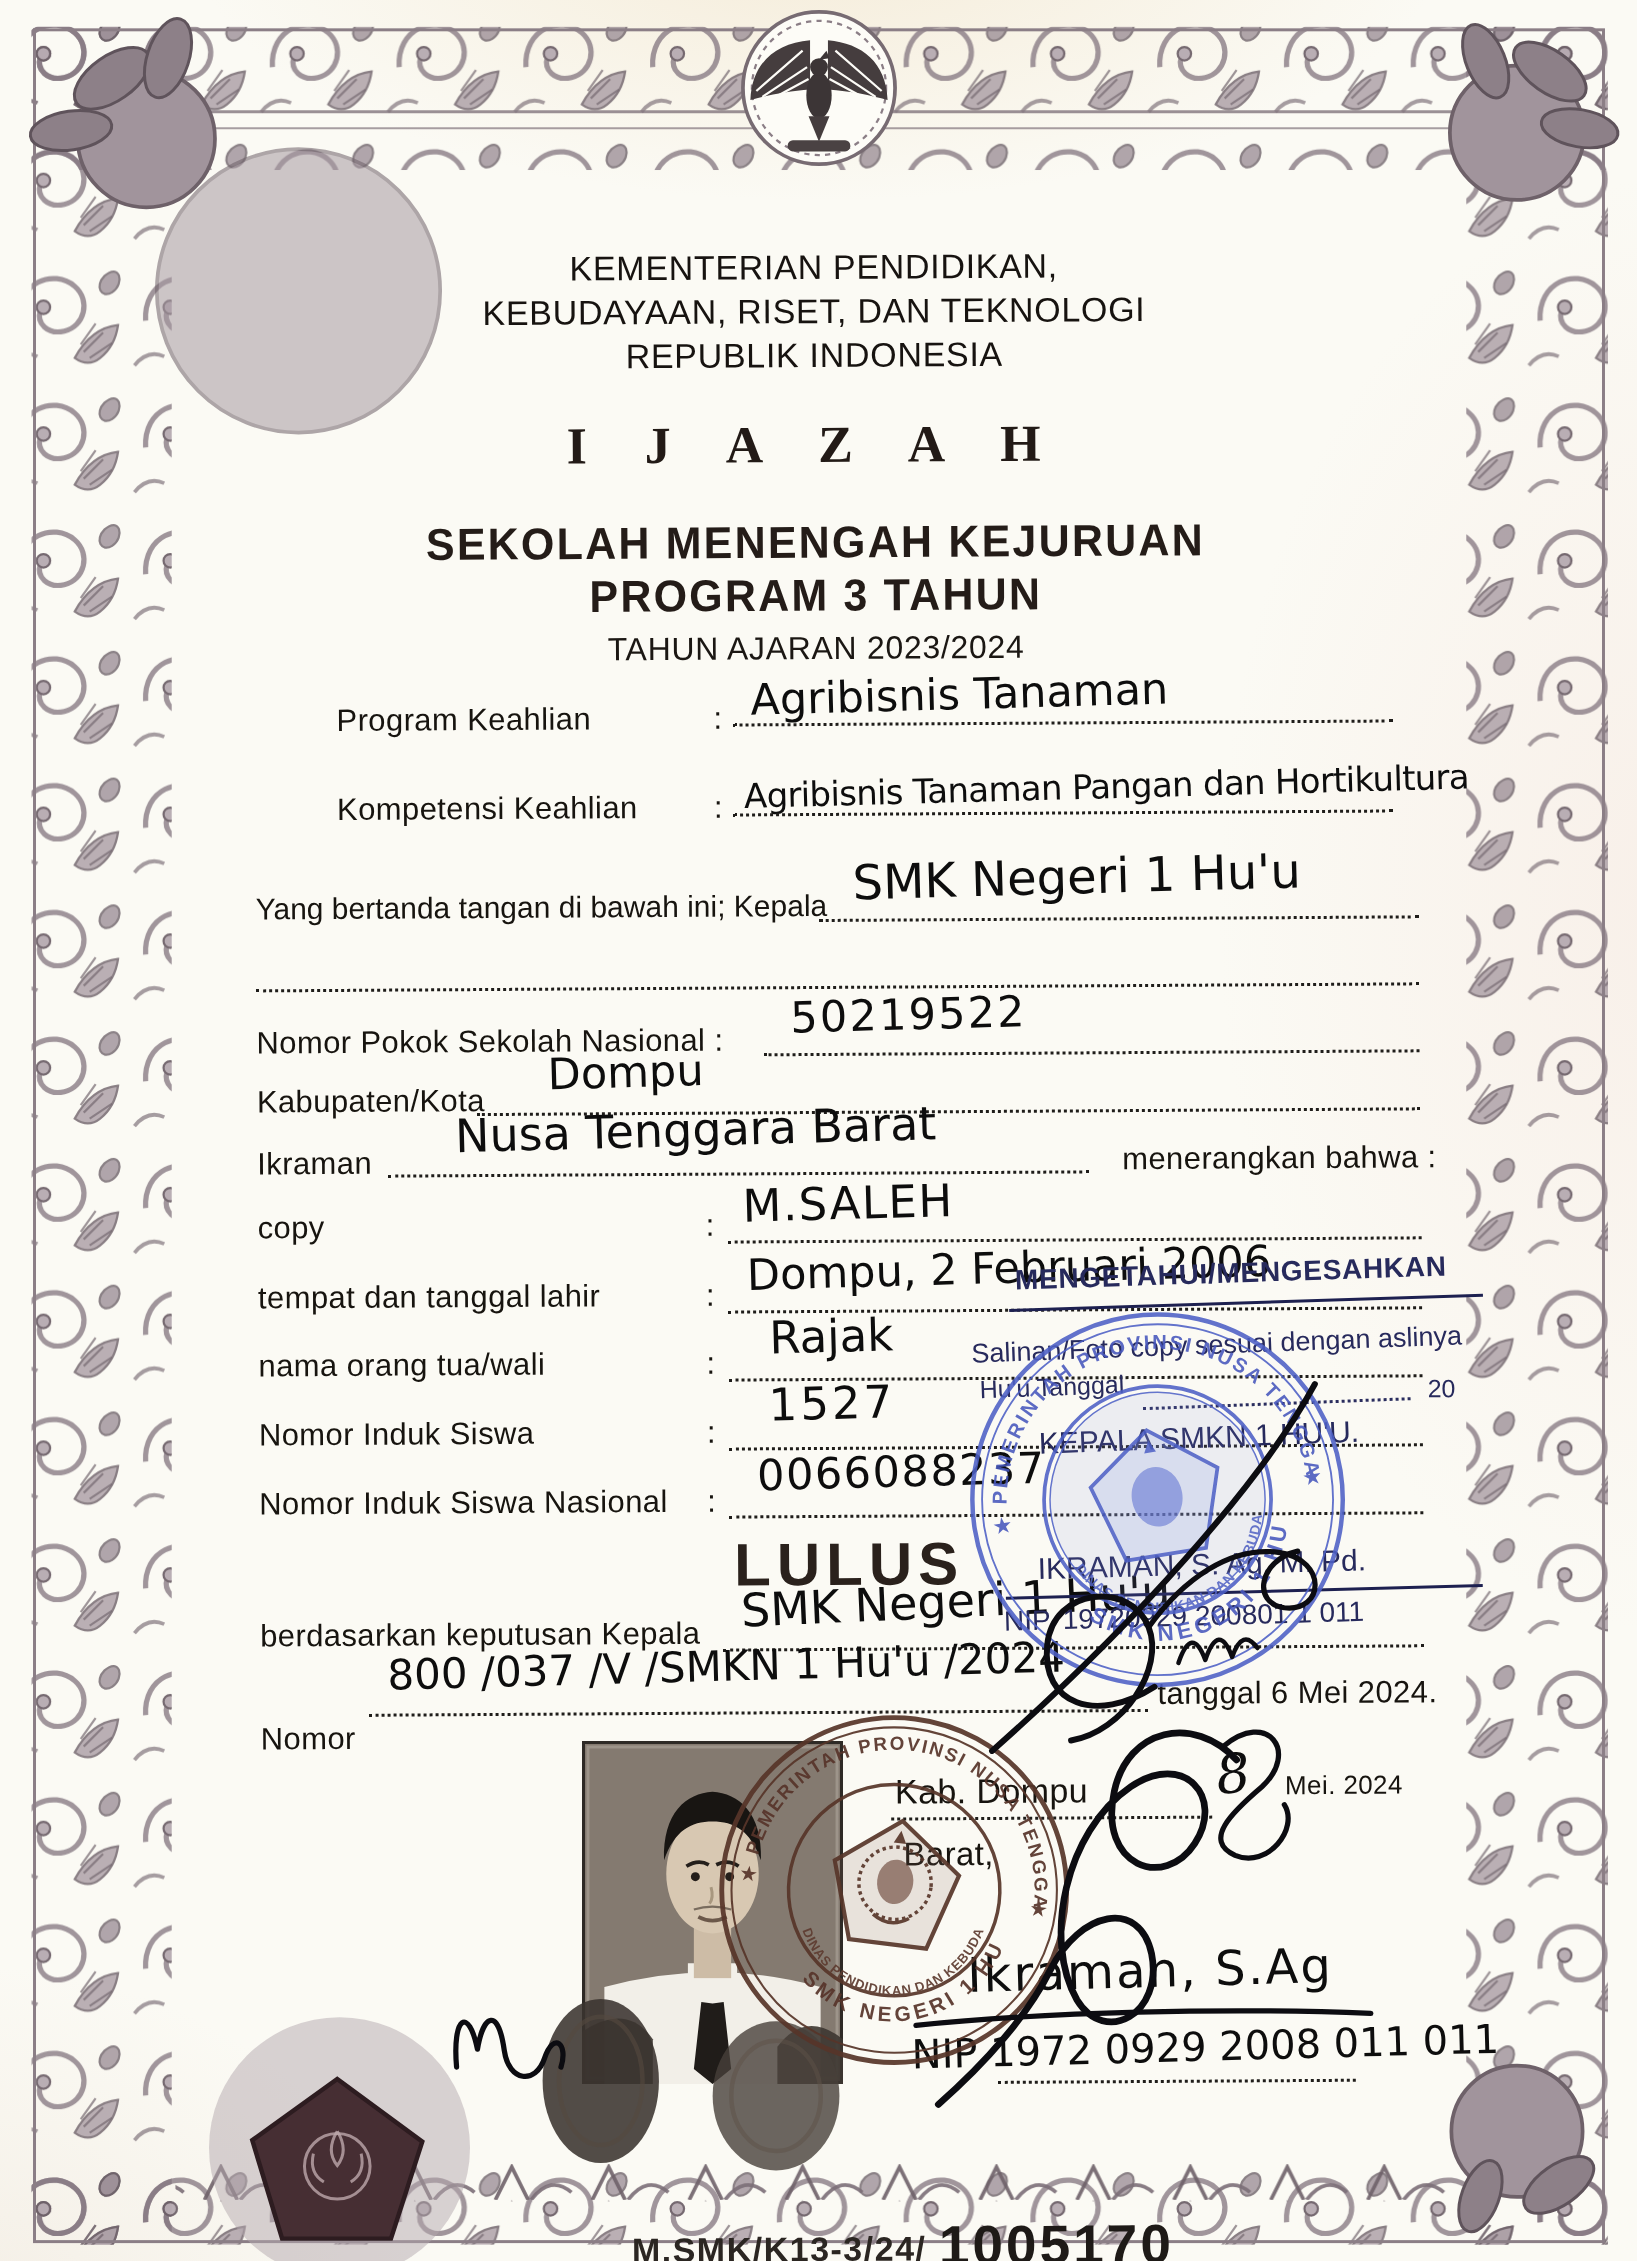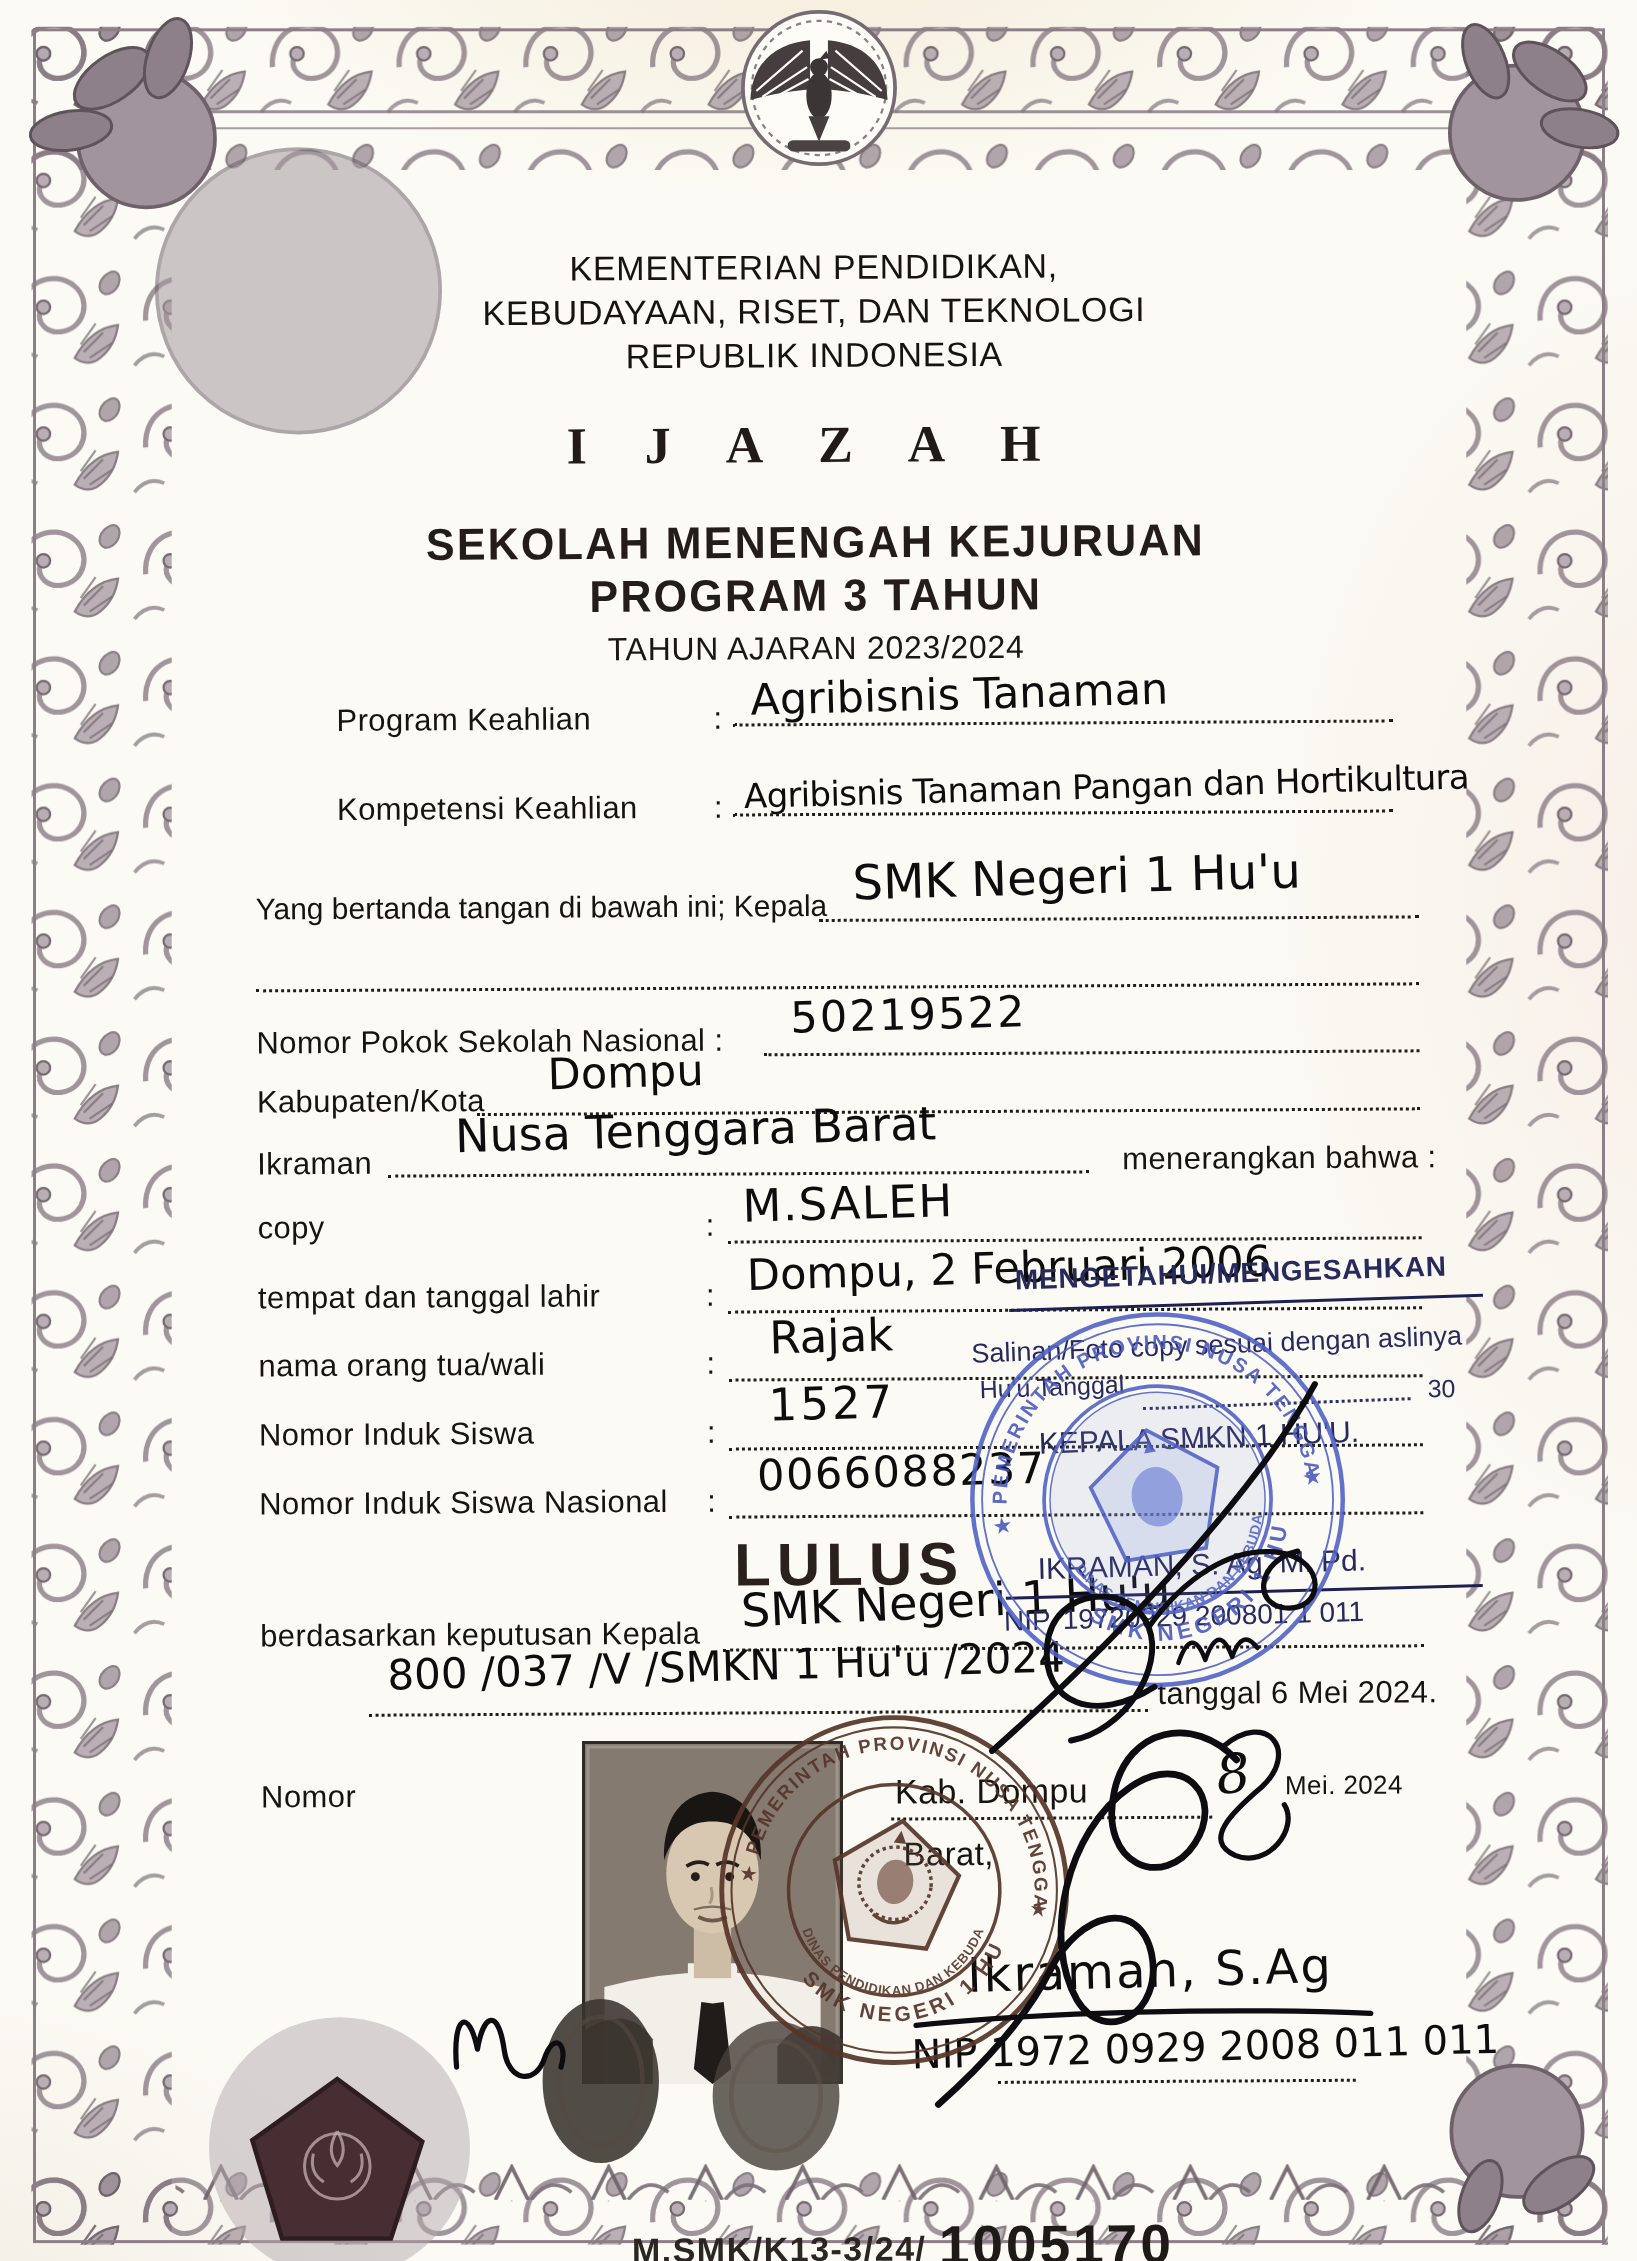--- a/index.html
+++ b/index.html
@@ -253,31 +253,31 @@
     <div class="pr lbl" style="left:705px;top:1483px">:</div>
     <div class="pr hand" style="left:755px;top:1447px;font-size:43px;letter-spacing:1.5px">0066088237</div>
     <div class="dots" style="left:727px;top:1515px;width:694px"></div>
 
     <div class="pr lulus" style="left:671px;top:1530px;width:351px;text-align:center">LULUS</div>
 
     <div class="pr lbl" style="left:257px;top:1615px">berdasarkan keputusan Kepala</div>
     <div class="pr hand2" style="left:738px;top:1575px;font-size:46px">SMK Negeri 1 Hu'u</div>
     <div class="dots" style="left:720px;top:1648px;width:701px"></div>
 
-    <div class="pr lbl" style="left:257px;top:1776px">Nomor</div>
+    <div class="pr lbl" style="left:257px;top:1718px">Nomor</div>
     <div class="pr hand" style="left:384px;top:1641px;font-size:42px">800 /037 /V /SMKN 1 Hu'u /2024</div>
     <div class="dots" style="left:365px;top:1711px;width:779px"></div>
     <div class="pr lbl" style="left:1154px;top:1678px">tanggal 6 Mei 2024.</div>
 
     <div class="pr blue" style="left:1014px;top:1260px;font-size:28px;font-weight:bold;letter-spacing:0.7px;transform:rotate(-1.5deg);z-index:7">MENGETAHUI/MENGESAHKAN</div>
     <div class="rule" style="left:1008px;top:1304px;width:474px;transform:rotate(-1.5deg);z-index:7"></div>
     <div class="pr blue" style="left:970px;top:1332px;font-size:27px;transform:rotate(-1.8deg);z-index:7">Salinan/Foto copy sesuai dengan aslinya</div>
     <div class="pr blue" style="left:978px;top:1374px;font-size:25px;transform:rotate(-1.8deg);z-index:7">Hu'u Tanggal</div>
     <div class="bdots" style="left:1141px;top:1405px;width:268px;transform:rotate(-1.8deg);z-index:7"></div>
-    <div class="pr blue" style="left:1426px;top:1378px;font-size:25px;z-index:7">30</div>
+    <div class="pr blue" style="left:1426px;top:1378px;font-size:25px;z-index:7">20</div>
     <div class="pr blue" style="left:1037px;top:1423px;font-size:30px;transform:rotate(-1.8deg);z-index:7">KEPALA SMKN 1 HU'U.</div>
     <div class="pr blue" style="left:1035px;top:1550px;font-size:30px;transform:rotate(-1.2deg);z-index:7">IKRAMAN, S. Ag. M. Pd.</div>
     <div class="rule" style="left:1003px;top:1593px;width:477px;transform:rotate(-1.2deg);z-index:7"></div>
     <div class="pr blue" style="left:1001px;top:1603px;font-size:28px;transform:rotate(-1.2deg);z-index:7">NIP. 19720929 200801 1 011</div>
 
     <div class="pr lbl" style="left:891px;top:1773px;font-size:34px;z-index:7">Kab. Dompu</div>
     <div class="dots" style="left:887px;top:1818px;width:321px;z-index:6"></div>
     <div class="pr script" style="left:1212px;top:1745px;font-size:54px;z-index:7;transform:rotate(-6deg)">8</div>
     <div class="pr lbl" style="left:1281px;top:1773px;font-size:26px;z-index:7">Mei. 2024</div>
     <div class="pr lbl" style="left:899px;top:1836px;font-size:33px;z-index:7">Barat,</div>

